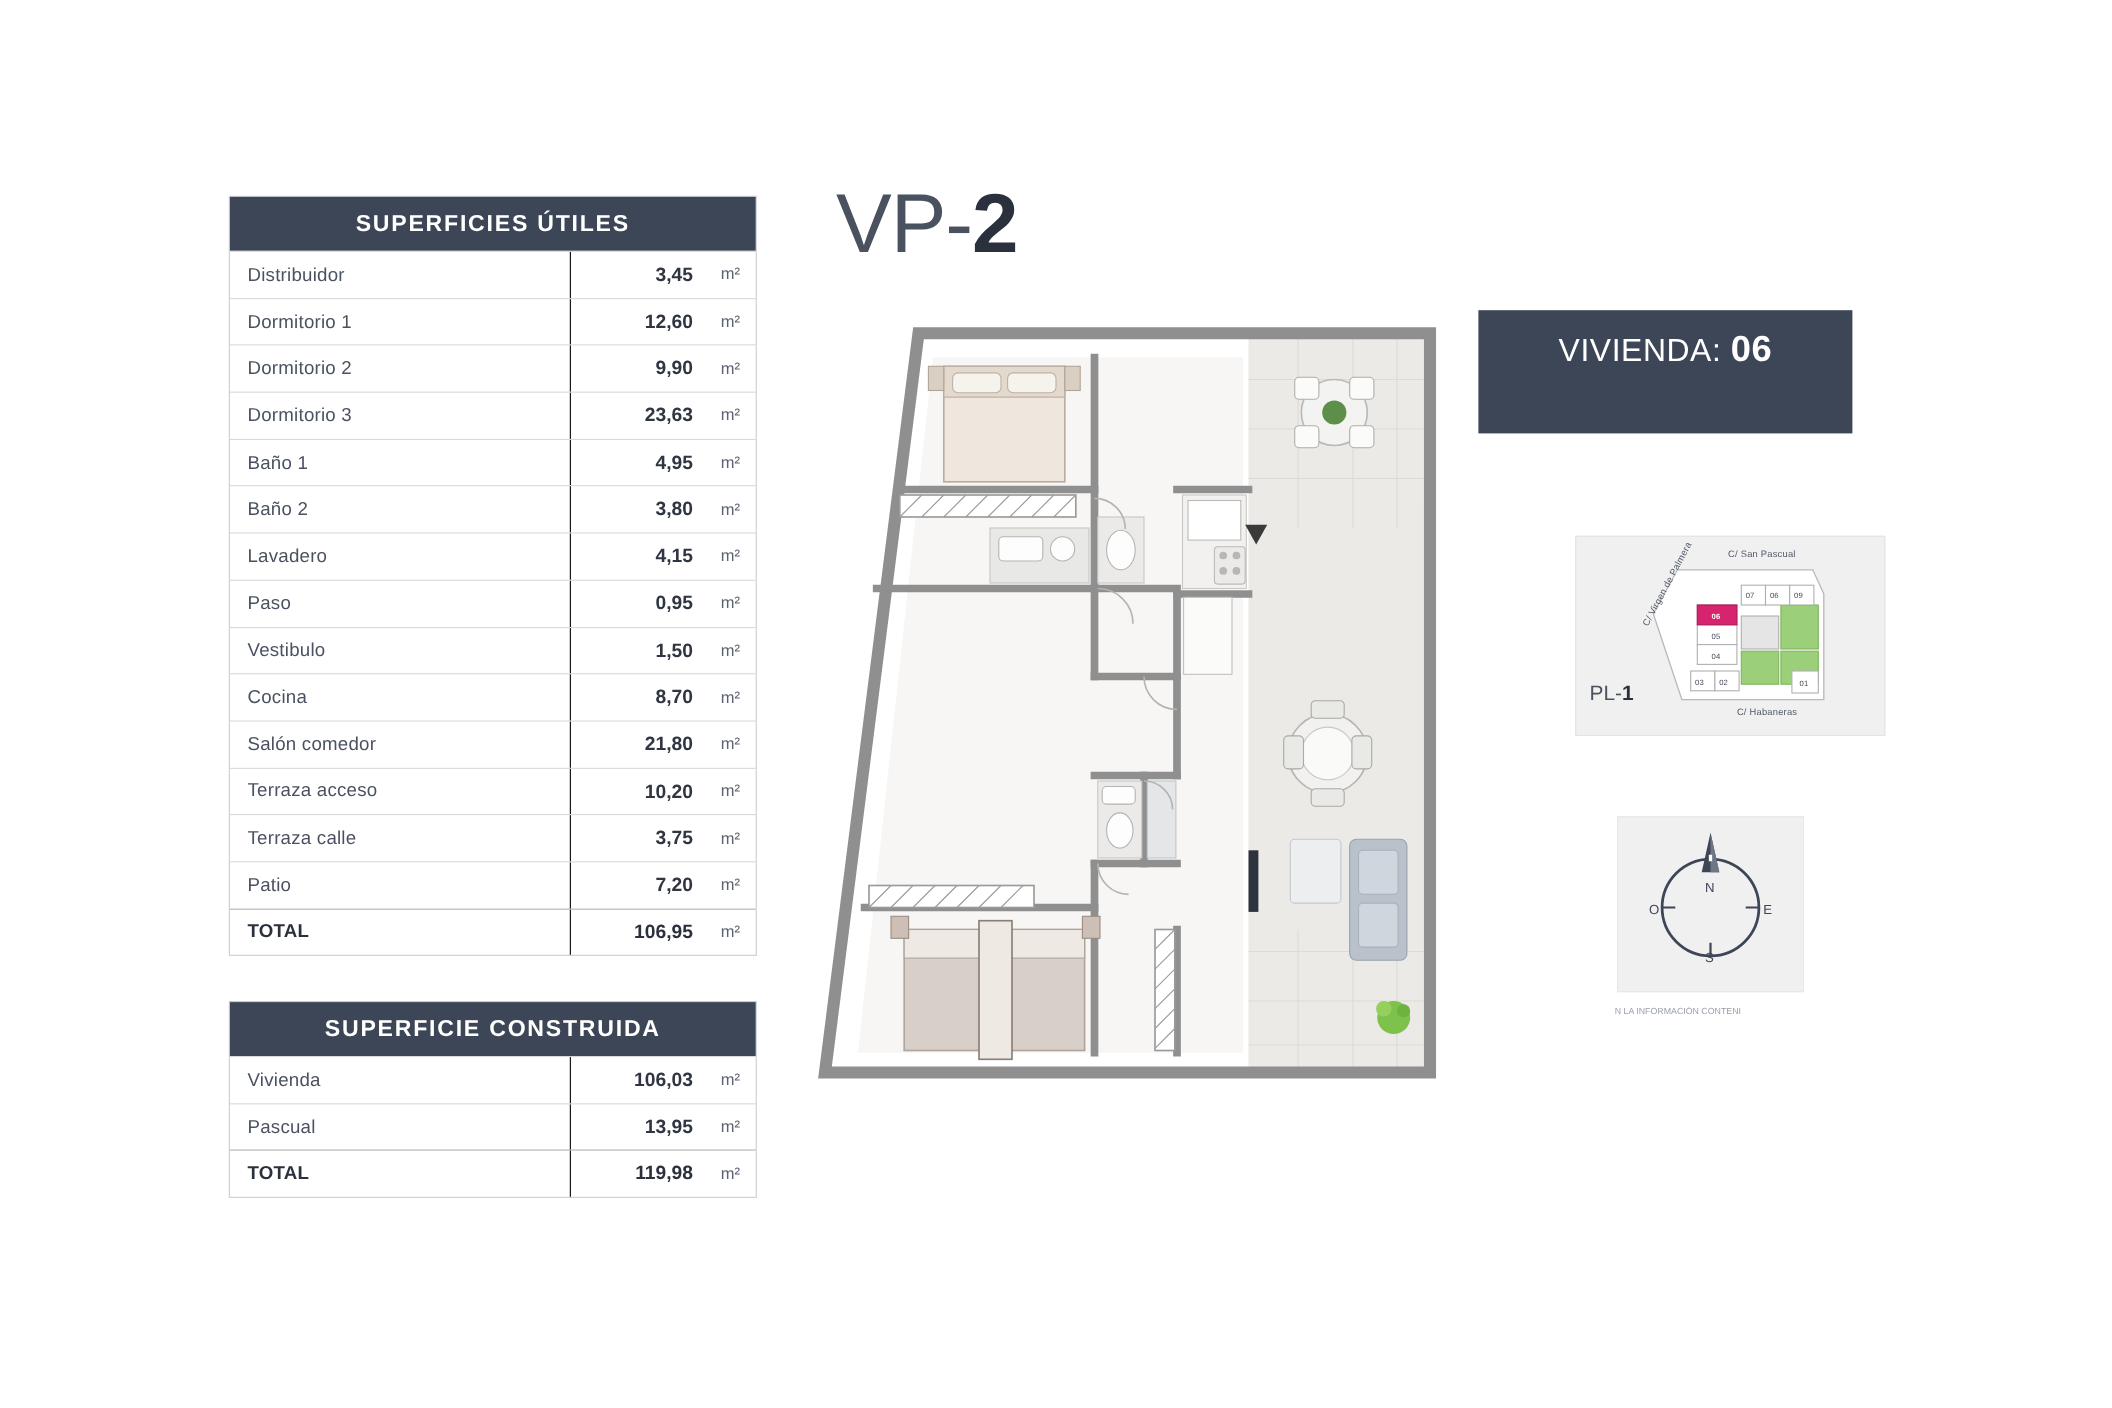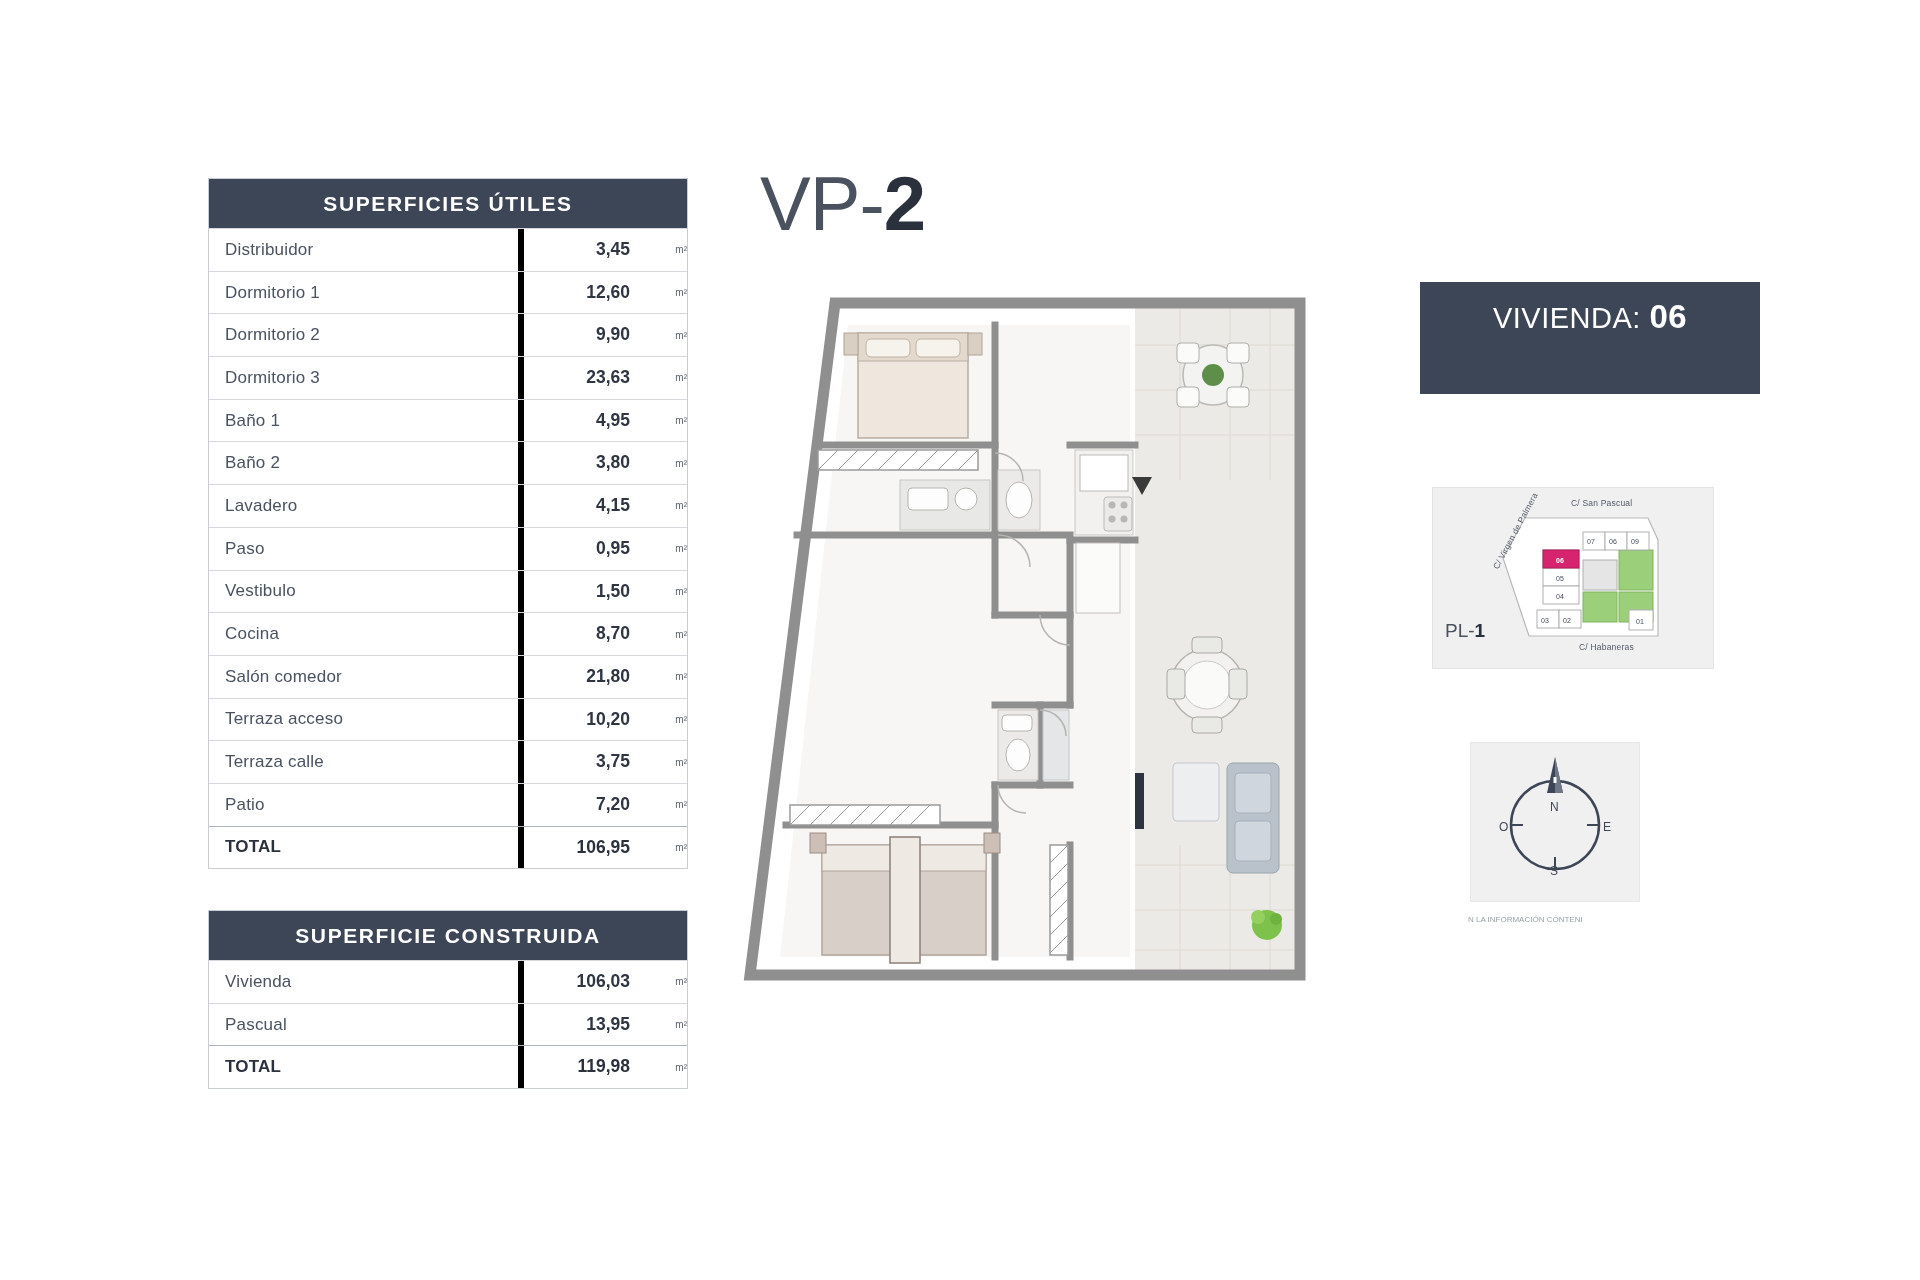--- a/index.html
+++ b/index.html
@@ -51,30 +51,30 @@
     color: #4a5260;
     letter-spacing: 0.2px;
   }
   .t-row .t-value {
     width: 118px;
     text-align: right;
     padding-right: 6px;
     font-size: 17.5px;
     color: #2f3642;
     font-weight: 600;
-    border-left: 6px solid #000000;
+    border-left: 1px solid #000000;
     box-sizing: border-box;
     height: 100%;
     line-height: 41px;
   }
   .t-row .t-unit {
     width: 46px;
-    font-size: 10px;
+    font-size: 15px;
     color: #5b6170;
-    text-align: right;
+    text-align: center;
     padding-left: 5px;
   }
   .t-row.total .t-label,
   .t-row.total .t-value { font-weight: 700; color: #2b313c; }
   .t-row.total { border-top: 1px solid #aeb2ba; }
 
   
   #plan-title {
     position: absolute;
     left: 760px;
@@ -91,21 +91,21 @@
     position: absolute;
     left: 740px;
     top: 285px;
     width: 600px;
     height: 700px;
   }
 
   
   #unit-badge {
     position: absolute;
-    left: 1420px;
+    left: 1344px;
     top: 282px;
     width: 340px;
     height: 112px;
     background: #3d4656;
     color: #fff;
     box-sizing: border-box;
     padding: 14px 0 0 0;
   }
   #unit-badge .line {
     text-align: center;

